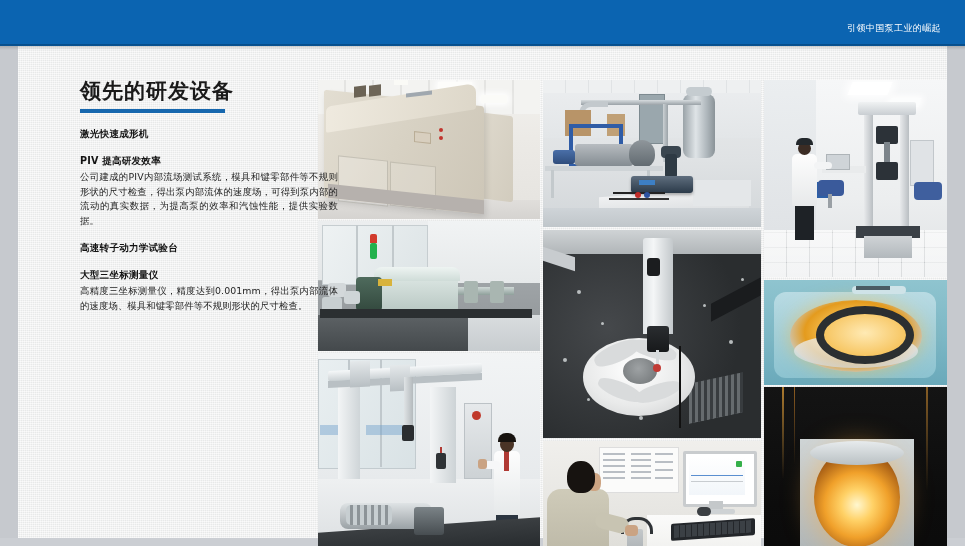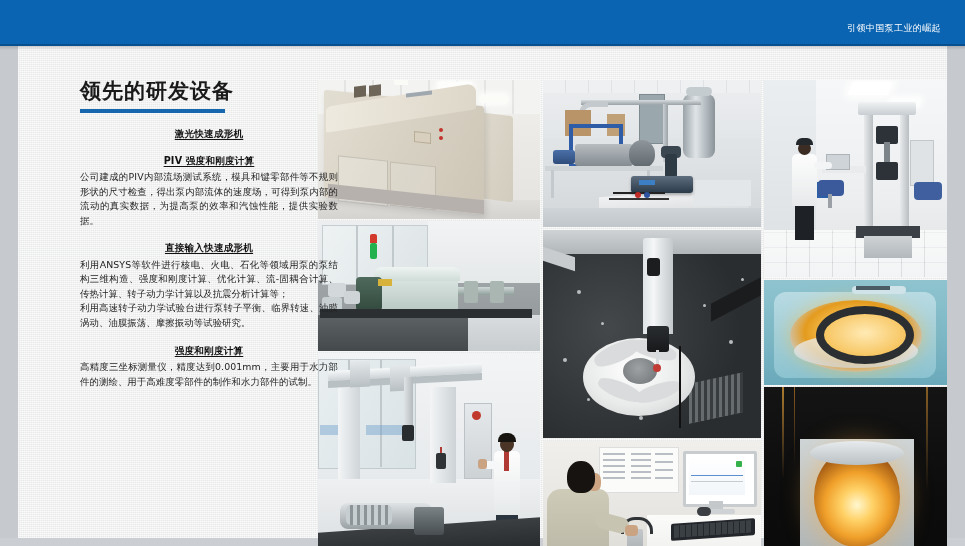--- a/index.html
+++ b/index.html
@@ -137,26 +137,24 @@
     width: 145px;
     height: 4px;
     background: #1667ae;
     margin-bottom: 14px;
   }
   .sec { margin-bottom: 13px; }
   .sec-head {
     font-size: 9.6px;
     font-weight: bold;
     color: #121212;
-    text-decoration: underline;
     text-underline-offset: 2px;
     letter-spacing: 0.2px;
     margin-bottom: 3px;
     line-height: 1.4;
-    text-align: center;
   }
   .sec-body {
     font-size: 9.4px;
     color: #232323;
     line-height: 1.55;
     letter-spacing: 0.1px;
     text-align: justify;
   }
 
   
@@ -440,33 +438,31 @@
 
   <div id="leftcol">
     <h1 id="page-title">领先的研发设备</h1>
     <div id="title-rule"></div>
 
     <div class="sec">
       <div class="sec-head">激光快速成形机</div>
     </div>
 
     <div class="sec">
-      <div class="sec-head">PIV 强度和刚度计算</div>
+      <div class="sec-head">PIV 提高研发效率</div>
       <div class="sec-body">公司建成的PIV内部流场测试系统，模具和键零部件等不规则形状的尺寸检查，得出泵内部流体的速度场，可得到泵内部的流动的真实数据，为提高泵的效率和汽蚀性能，提供实验数据。</div>
     </div>
 
     <div class="sec">
-      <div class="sec-head">直接输入快速成形机</div>
-      <div class="sec-body" style="white-space:pre-line">利用ANSYS等软件进行核电、火电、石化等领域用泵的泵结构三维构造、强度和刚度计算、优化计算、流-固耦合计算、传热计算、转子动力学计算以及抗震分析计算等；
-利用高速转子动力学试验台进行泵转子平衡、临界转速、油膜涡动、油膜振荡、摩擦振动等试验研究。</div>
+      <div class="sec-head">高速转子动力学试验台</div>
     </div>
 
     <div class="sec">
-      <div class="sec-head">强度和刚度计算</div>
-      <div class="sec-body">高精度三坐标测量仪，精度达到0.001mm，主要用于水力部件的测绘、用于高难度零部件的制作和水力部件的试制。</div>
+      <div class="sec-head">大型三坐标测量仪</div>
+      <div class="sec-body">高精度三坐标测量仪，精度达到0.001mm，得出泵内部流体的速度场、模具和键零部件等不规则形状的尺寸检查。</div>
     </div>
   </div>
 
   <div id="mosaic">
 
     <div class="ph" id="p1">
       <div class="inner">
         <div class="flr ceil"></div>
         <div class="flr lamp1"></div>
           <div class="flr lamp2"></div>

